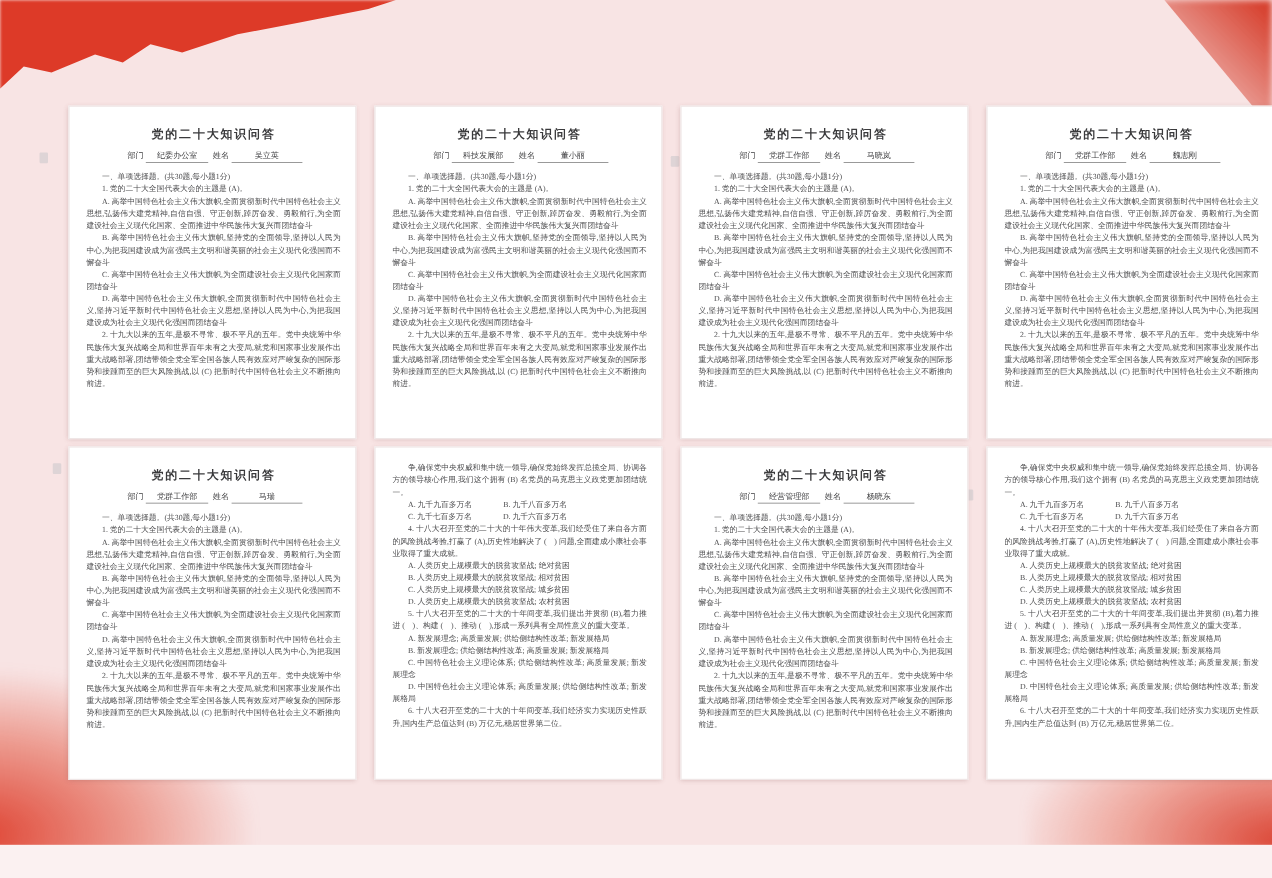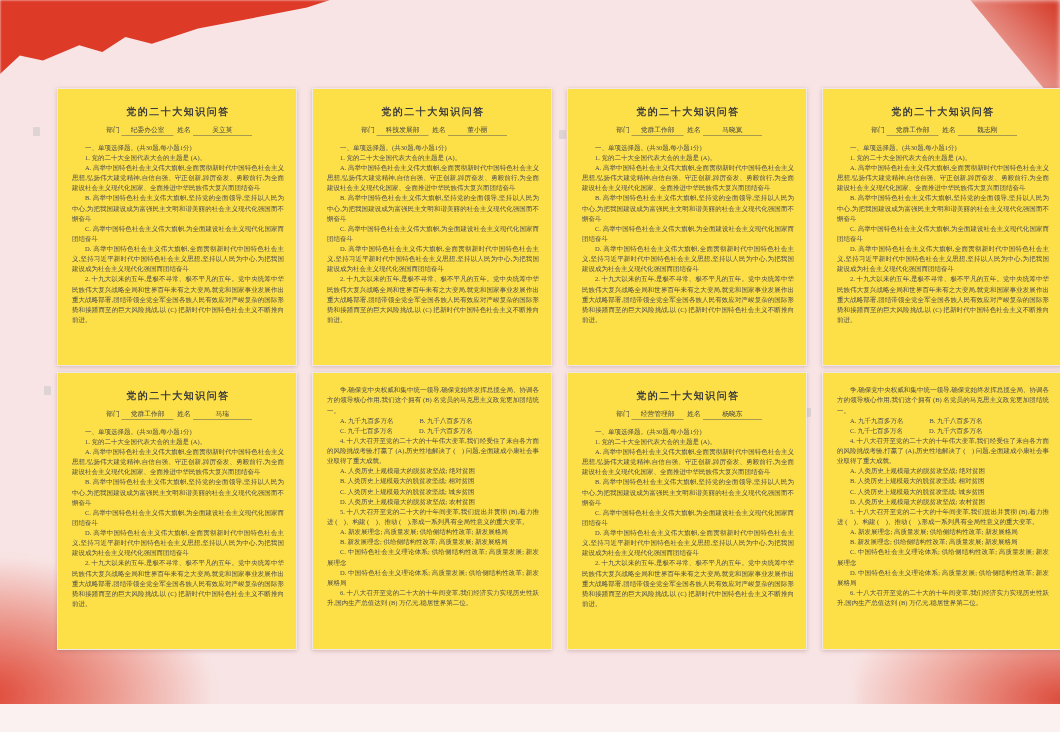--- a/index.html
+++ b/index.html
@@ -17,21 +17,21 @@
   .dec-bl{left:-20px;bottom:18px;width:230px;height:155px;filter:blur(5px);
     background:radial-gradient(ellipse at 0% 88%,rgba(221,58,40,.95) 0%,rgba(228,100,80,.55) 42%,rgba(240,160,140,0) 72%);}
   .dec-br{right:-12px;bottom:20px;width:215px;height:125px;filter:blur(5px);
     background:radial-gradient(ellipse at 100% 92%,rgba(216,54,36,.92) 0%,rgba(230,110,90,.5) 45%,rgba(240,170,150,0) 75%);}
   .bottom-band{position:absolute;left:0;bottom:0;width:100%;height:28px;background:#fbf1f1;}
 
   
   .mark{position:absolute;width:7px;height:9px;background:#c4c4c8;opacity:.5;border-radius:1px;}
 
   
-  .page{position:absolute;width:240px;height:278px;background:#fde047;
+  .page{position:absolute;width:240px;height:278px;background:#ffffff;
         border:1px solid #efe6e6;box-shadow:0 1px 4px rgba(140,80,80,.30);
         padding:12px 14px;box-sizing:border-box;overflow:hidden;}
   .pc{width:424px;height:508px;transform:scale(.5);transform-origin:0 0;color:#4c4c4e;}
   .doc-title{text-align:center;font-weight:bold;font-size:20px;letter-spacing:3px;color:#3a3a3c;margin:4px 0 14px 0;}
   .doc-header{text-align:center;font-size:13.5px;color:#3f3f41;margin-bottom:14px;white-space:nowrap;}
   .doc-header .lbl{margin:0 4px;}
   .blank{display:inline-block;min-width:96px;border-bottom:1.5px solid #555;text-align:center;padding:0 4px 1px 4px;}
   .blank-name{min-width:110px;}
   .doc-body{font-size:13px;line-height:1.56;text-align:justify;}
   .doc-body p.bp{margin:0;text-indent:2em;}

